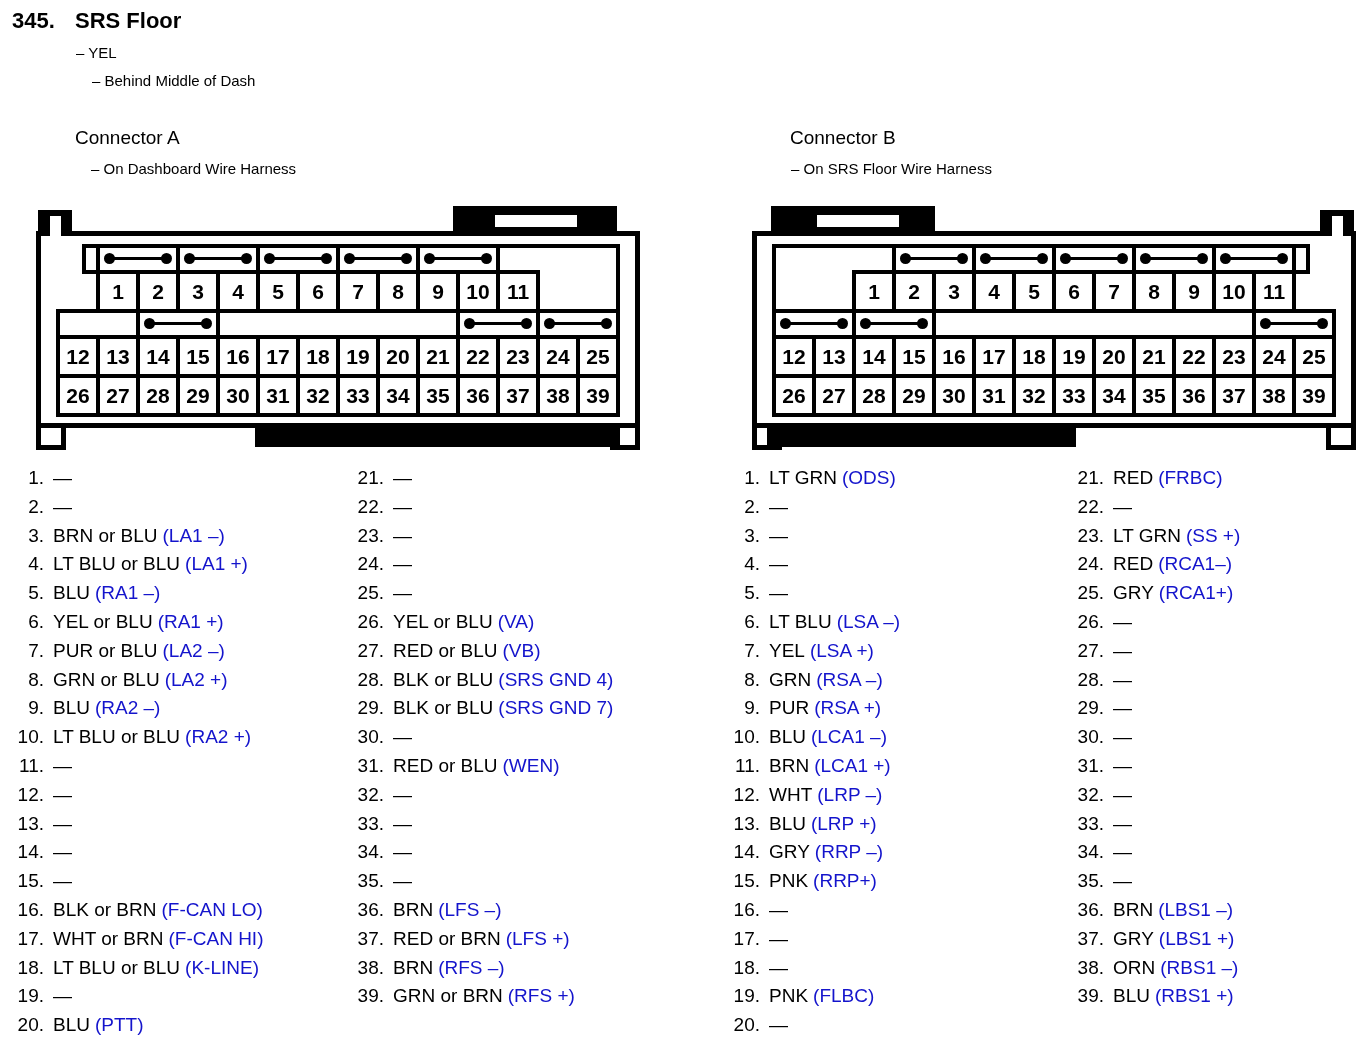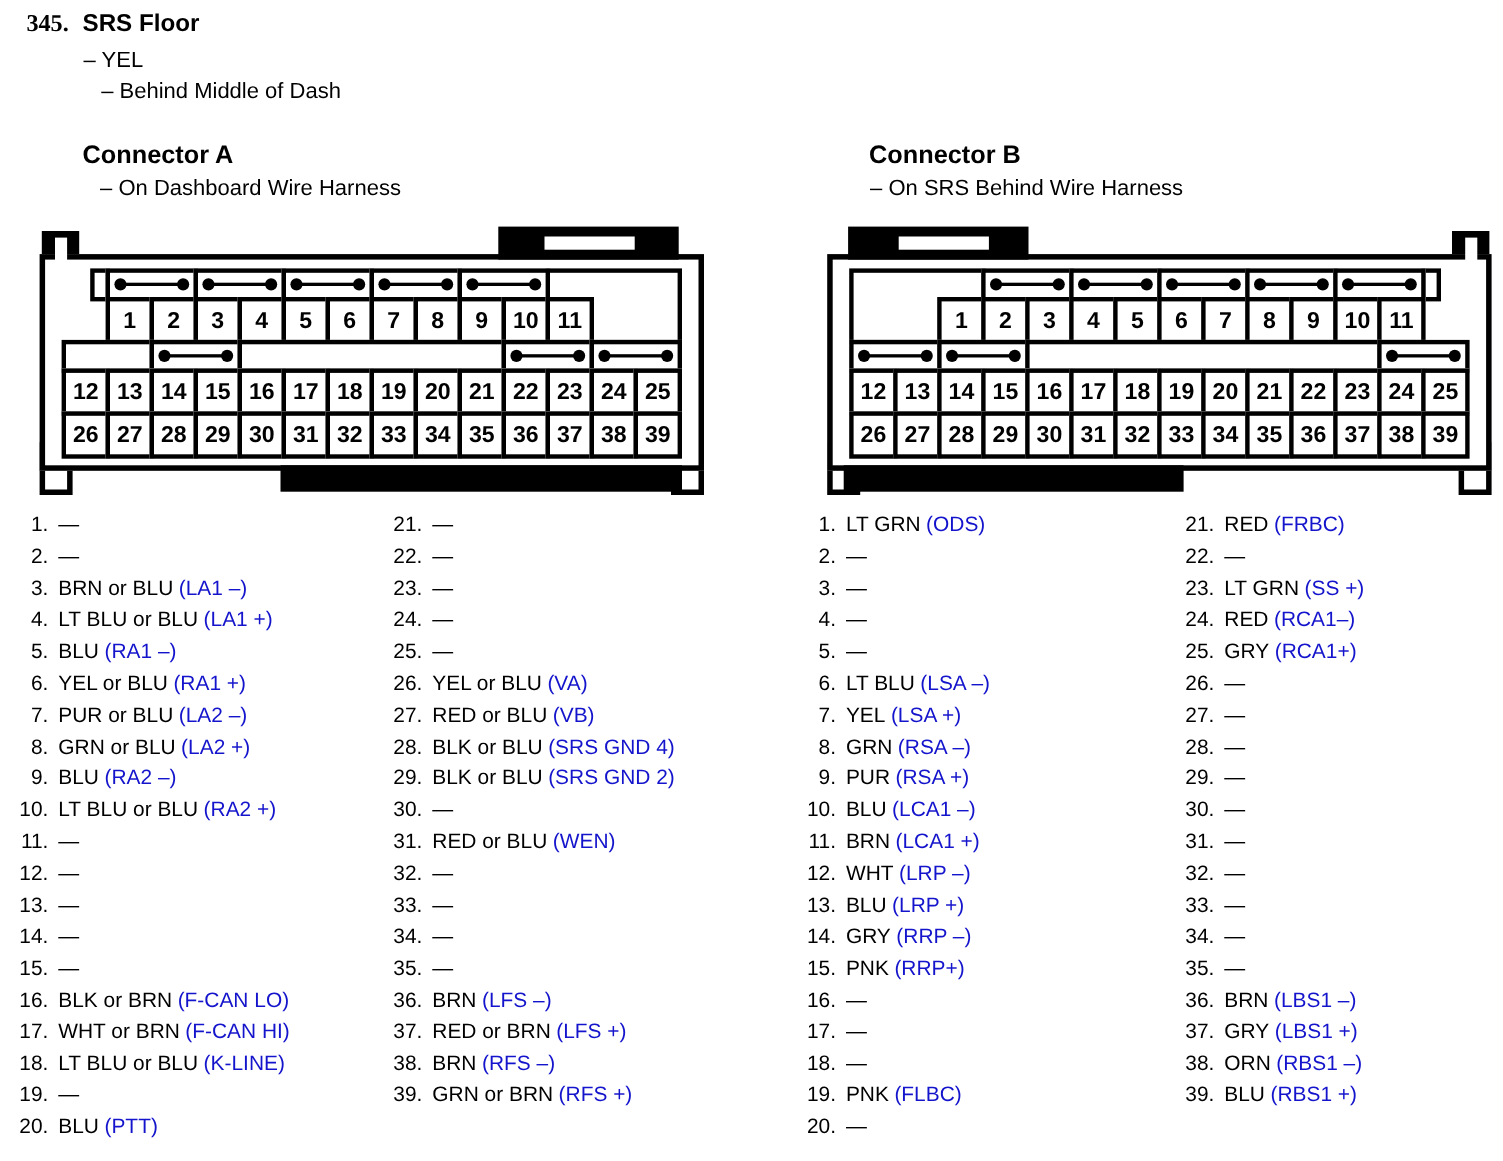--- a/index.html
+++ b/index.html
@@ -2,22 +2,22 @@
 <html><head>
 <meta charset="utf-8">
 <style>
   :root{ --blue:#1414cc; --ink:#000; }
   html,body{margin:0;padding:0;background:#fff;}
   body{width:1366px;height:1055px;position:relative;overflow:hidden;
        font-family:"Liberation Sans", sans-serif;color:var(--ink);}
   .abs{position:absolute;}
   
   .h-bold{font-weight:bold;font-size:22px;white-space:pre;}
-  .note{font-size:20px;white-space:pre;}
-  .conn-head{font-weight:bold;font-size:23px;white-space:pre;}
+  .note{font-size:15px;white-space:pre;}
+  .conn-head{font-weight:normal;font-size:19px;white-space:pre;}
   
   .plist{position:absolute;font-size:19px;line-height:28.8px;}
   .pin-row{display:flex;white-space:pre;}
   .pin-num{width:38px;text-align:right;margin-right:9px;flex:0 0 38px;}
   .signal{color:var(--blue);margin-left:5px;}
   
   .draw{position:absolute;width:606px;height:250px;}
   .draw *{box-sizing:border-box;}
   .shell{position:absolute;left:0;top:25px;width:604px;height:197px;
          border:5px solid #000;background:#fff;}
@@ -33,30 +33,30 @@
         font-weight:bold;font-size:21px;}
   .jl{position:absolute;left:10px;right:10px;top:50%;height:3px;margin-top:-2px;background:#000;}
   .jd{position:absolute;top:50%;width:11px;height:11px;margin-top:-6px;border-radius:50%;background:#000;}
   .jd.l{left:4px;} .jd.r{right:4px;}
 </style>
 </head>
 <body>
 
 <div>
 
-  <div class="abs h-bold" style="left:24px;top:8px;font-family:Liberation Serif, serif;">345.</div>
+  <div class="abs h-bold" style="left:12px;top:8px;">345.</div>
   <div class="abs h-bold" style="left:75px;top:8px;">SRS Floor</div>
   <div class="abs note" style="left:76px;top:44px;">– YEL</div>
   <div class="abs note" style="left:92px;top:72px;">– Behind Middle of Dash</div>
 
   <div class="abs conn-head" style="left:75px;top:127px;">Connector A</div>
   <div class="abs note" style="left:91px;top:160px;">– On Dashboard Wire Harness</div>
 
   <div class="abs conn-head" style="left:790px;top:127px;">Connector B</div>
-  <div class="abs note" style="left:791px;top:160px;">– On SRS Behind Wire Harness</div>
+  <div class="abs note" style="left:791px;top:160px;">– On SRS Floor Wire Harness</div>
 
   <div class="draw" id="drawA" style="left:36px;top:206px;">
       <div class="foot" style="left: 0px;"></div>
       <div class="foot" style="left: 574px;"></div>
       <div class="notch" style="left: 2px;"></div>
       <div class="shell"></div>
       <div class="nslot" style="left: 14px;"></div>
       <div class="tab" style="left: 417px;"></div>
       <div class="tslot" style="left: 459px; top: 9px; width: 82px;"></div>
       <div class="bbar" style="left: 219px; width: 365px;"></div>
@@ -261,21 +261,21 @@
     </div>
   <div class="plist" id="listA2" style="left:346px;top:464px;">
       <div class="pin-row"><div class="pin-num">21.</div><div class="wire">—</div></div>
       <div class="pin-row"><div class="pin-num">22.</div><div class="wire">—</div></div>
       <div class="pin-row"><div class="pin-num">23.</div><div class="wire">—</div></div>
       <div class="pin-row"><div class="pin-num">24.</div><div class="wire">—</div></div>
       <div class="pin-row"><div class="pin-num">25.</div><div class="wire">—</div></div>
       <div class="pin-row"><div class="pin-num">26.</div><div class="wire">YEL or BLU</div><div class="signal">(VA)</div></div>
       <div class="pin-row"><div class="pin-num">27.</div><div class="wire">RED or BLU</div><div class="signal">(VB)</div></div>
       <div class="pin-row"><div class="pin-num">28.</div><div class="wire">BLK or BLU</div><div class="signal">(SRS GND 4)</div></div>
-      <div class="pin-row"><div class="pin-num">29.</div><div class="wire">BLK or BLU</div><div class="signal">(SRS GND 2)</div></div>
+      <div class="pin-row"><div class="pin-num">29.</div><div class="wire">BLK or BLU</div><div class="signal">(SRS GND 7)</div></div>
       <div class="pin-row"><div class="pin-num">30.</div><div class="wire">—</div></div>
       <div class="pin-row"><div class="pin-num">31.</div><div class="wire">RED or BLU</div><div class="signal">(WEN)</div></div>
       <div class="pin-row"><div class="pin-num">32.</div><div class="wire">—</div></div>
       <div class="pin-row"><div class="pin-num">33.</div><div class="wire">—</div></div>
       <div class="pin-row"><div class="pin-num">34.</div><div class="wire">—</div></div>
       <div class="pin-row"><div class="pin-num">35.</div><div class="wire">—</div></div>
       <div class="pin-row"><div class="pin-num">36.</div><div class="wire">BRN</div><div class="signal">(LFS –)</div></div>
       <div class="pin-row"><div class="pin-num">37.</div><div class="wire">RED or BRN</div><div class="signal">(LFS +)</div></div>
       <div class="pin-row"><div class="pin-num">38.</div><div class="wire">BRN</div><div class="signal">(RFS –)</div></div>
       <div class="pin-row"><div class="pin-num">39.</div><div class="wire">GRN or BRN</div><div class="signal">(RFS +)</div></div>

